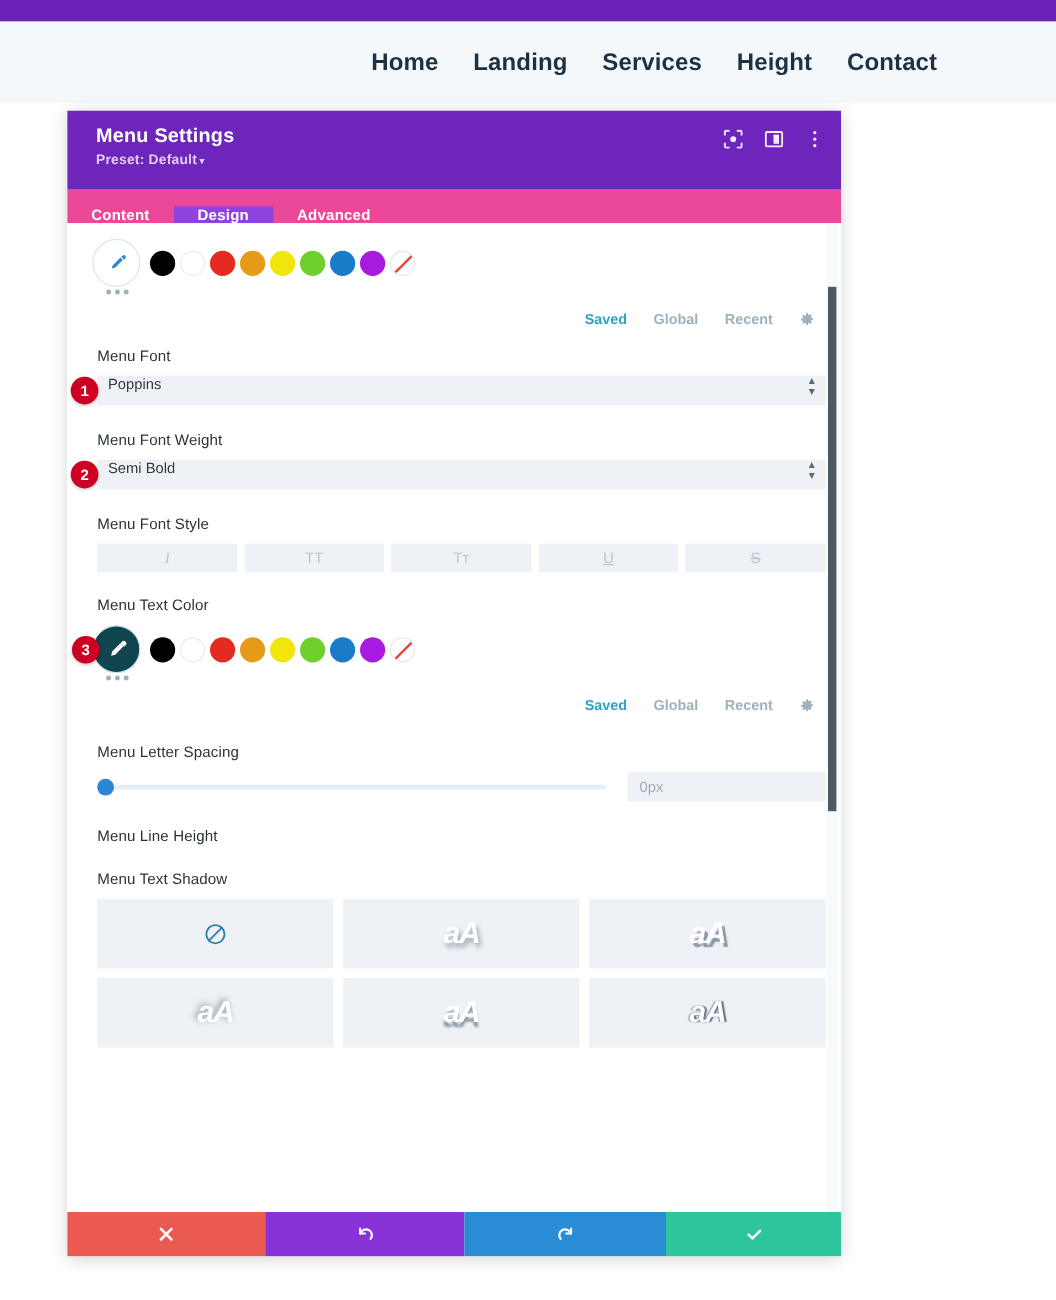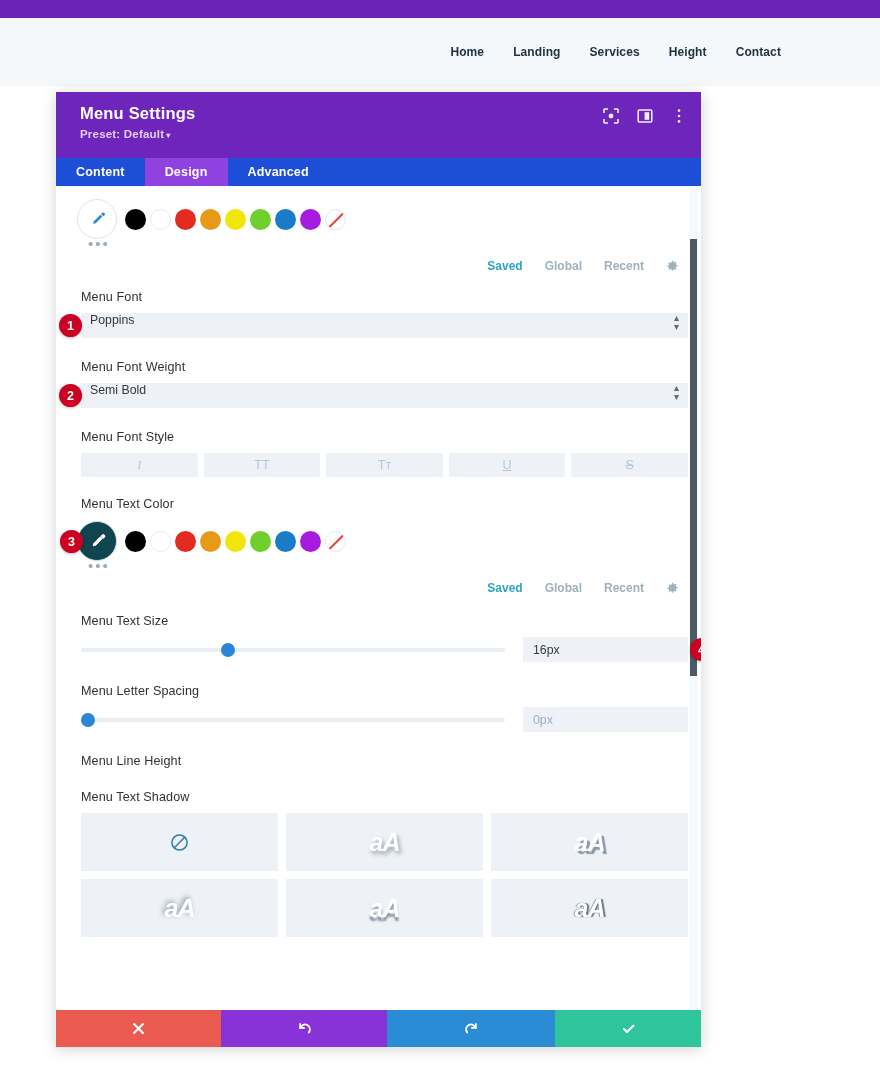--- a/index.html
+++ b/index.html
@@ -15,21 +15,21 @@
     position: absolute; left: 0; top: 0; width: 880px; height: 18px;
     background: #6b21b5;
   }
   .site-header {
     position: absolute; left: 0; top: 18px; width: 880px; height: 68px;
     background: #f4f8fb;
     display: flex; align-items: center; justify-content: flex-end;
   }
   .site-nav { display: flex; gap: 29px; padding-right: 99px; }
   .site-nav a {
-    color: #1c3144; font-size: 12px; font-weight: bold;
+    color: #1c3144; font-size: 20px; font-weight: bold;
     text-decoration: none; letter-spacing: .1px;
   }
   .page-body {
     position: absolute; left: 0; top: 86px; width: 880px; height: 997px;
     background: #ffffff;
   }
 
   
   .modal {
     position: absolute; left: 56px; top: 92px;
@@ -48,21 +48,21 @@
     color: #e3cdf5; font-size: 11.5px; margin-top: 5px; font-weight: bold; letter-spacing:.2px;
   }
   .modal-preset .caret { font-size: 8px; margin-left: 2px; }
   .head-icons {
     position: absolute; right: 14px; top: 16px;
     display: flex; gap: 18px; align-items: center;
   }
   .head-icons .hi { width: 16px; height: 16px; opacity: .92; }
 
   
-  .tabs { background: #1d4ed8; height: 28px; display: flex; }
+  .tabs { background: #ec4899; height: 28px; display: flex; align-items: flex-end; }
   .tab {
     color: #fff; font-size: 12.5px; font-weight: bold;
     display: flex; align-items: center; justify-content: center;
     padding: 0 20px; letter-spacing: .2px; cursor: pointer;
   }
   .tab.active { background: #8f42df; }
 
   
   .modal-body {
     flex: 1; position: relative; overflow: hidden;
@@ -333,30 +333,20 @@
         <span>Recent</span>
         <span class="gear">
           <svg viewBox="0 0 16 16" width="13" height="13">
             <path d="M8 5.2a2.8 2.8 0 1 0 0 5.6 2.8 2.8 0 0 0 0-5.6zm0 4.2a1.4 1.4 0 1 1 0-2.8 1.4 1.4 0 0 1 0 2.8z" fill="#9fb1bd"></path>
             <path d="M7.2.8h1.6l.3 1.7 1.3.55 1.45-1 1.13 1.13-1 1.45.55 1.3 1.7.3v1.6l-1.7.3-.55 1.3 1 1.45-1.13 1.13-1.45-1-1.3.55-.3 1.7H7.2l-.3-1.7-1.3-.55-1.45 1L3.02 11.6l1-1.45-.55-1.3-1.7-.3V6.95l1.7-.3.55-1.3-1-1.45L4.15 2.77l1.45 1 1.3-.55.3-1.42z" fill="#9fb1bd"></path>
           </svg>
         </span>
       </div>
     </div>
 
-    <div class="sec" style="margin-top:16px">
-      <div class="sec-label">Menu Text Size</div>
-      <div class="slider-row" style="position:relative">
-        <div class="track">
-          <div class="knob" style="left:33%"></div>
-        </div>
-        <div class="numbox">16px</div>
-        <div class="badge" style="right:-12px; top:1px;">4</div>
-      </div>
-    </div>
 
     <div class="sec" style="margin-top:22px">
       <div class="sec-label">Menu Letter Spacing</div>
       <div class="slider-row">
         <div class="track">
           <div class="knob" style="left:0%"></div>
         </div>
         <div class="numbox placeholder">0px</div>
       </div>
     </div>

